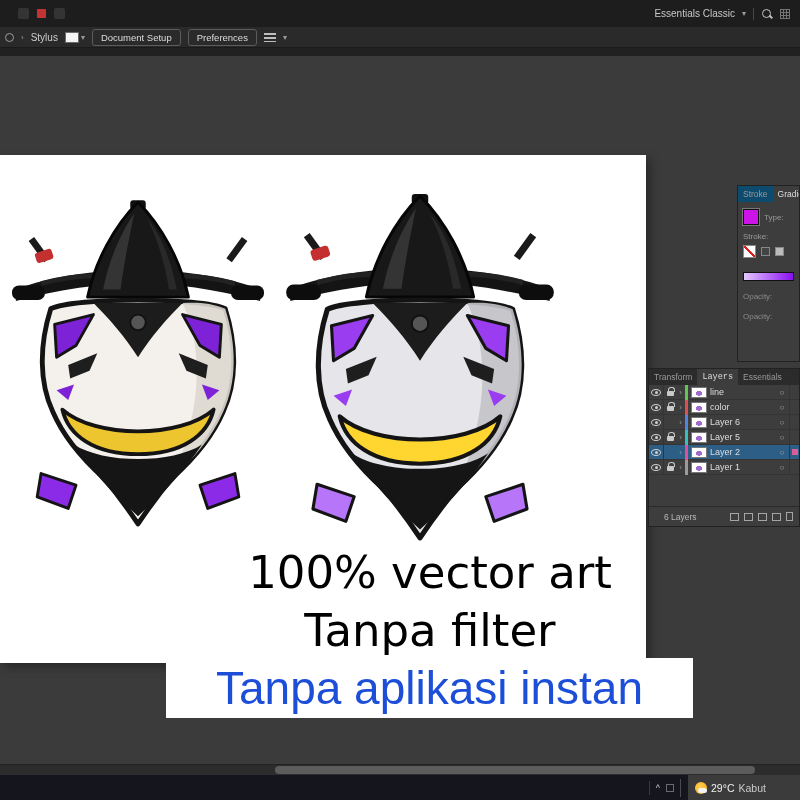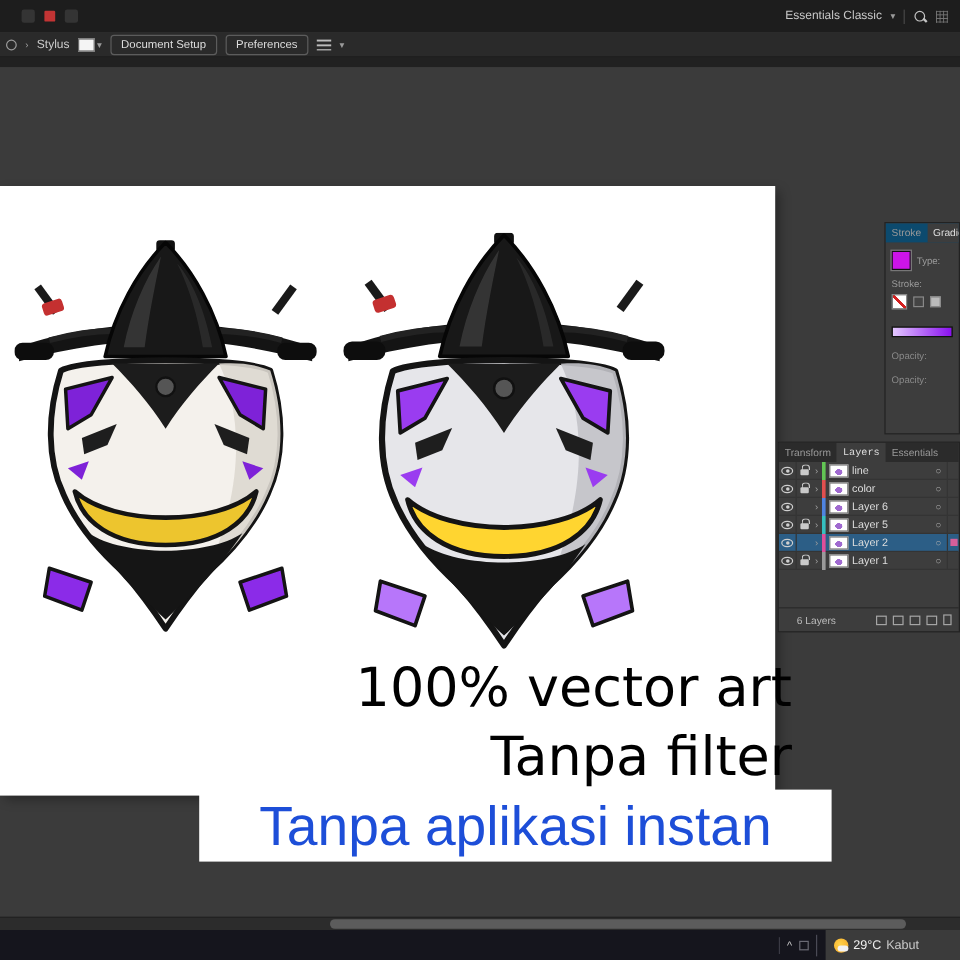--- a/index.html
+++ b/index.html
@@ -39,21 +39,21 @@
   .strip { position:absolute; left:0; top:48px; width:800px; height:8px; background:#212121; }
 
   
   .canvas { position:absolute; left:0; top:56px; width:800px; height:708px; background:#3b3b3b; }
   .artboard { position:absolute; left:0; top:99px; width:646px; height:508px; background:#ffffff;
               box-shadow:4px 4px 9px rgba(0,0,0,.35); }
   .bike { position:absolute; }
   .bike-left  { left:12px;  top:144px; width:252px; height:330px; }
   .bike-right { left:286px; top:138px; width:268px; height:350px; }
 
-  .caption { position:absolute; left:200px; width:460px; text-align:right; color:#000;
+  .caption { position:absolute; left:200px; width:460px; text-align:center; color:#000;
              font-family:"DejaVu Sans",sans-serif; }
   .caption1 { top:490px; font-size:45px; }
   .caption2 { top:548px; font-size:45px; }
   .caption3-strip { position:absolute; left:166px; top:602px; width:527px; height:60px; background:#ffffff;
                     display:flex; align-items:center; justify-content:center; }
   .caption3 { font-size:46px; color:#1d4ed8; font-family:Liberation Sans, sans-serif; }
 
   
   .gpanel { position:absolute; left:737px; top:185px; width:63px; height:177px; background:#3d3d3d;
             border:1px solid #222; overflow:hidden; z-index:20; font-size:8px; color:#aaa; }

